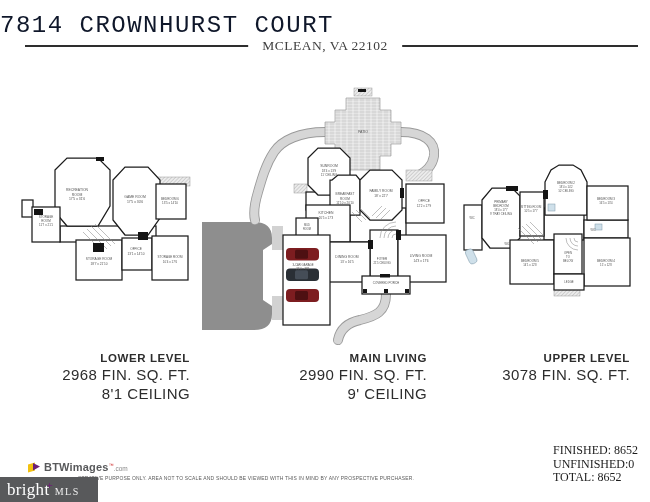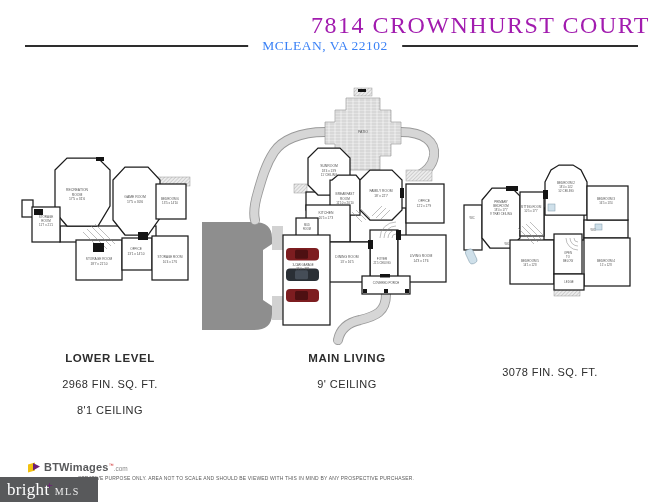--- a/index.html
+++ b/index.html
@@ -1,49 +1,49 @@
 <!DOCTYPE html>
 <html style="--wall: #1c1c1c; --patio_gray: #d8d8d8; --driveway: #8e8e8e; --walk: #d6d6d6; --walk_edge: #9a9a9a; --car_red: #7d1d20; --car_dark: #2a2f35; --mls_gray: #58595b; --brand_purple: #6d2077; --brand_yellow: #f2c10f; --tm_red: #cc2222;"><head>
 <meta charset="utf-8">
 <style>
   html,body{margin:0;padding:0}
   body{width:650px;height:502px;background:#fff;position:relative;overflow:hidden;
        font-family:"Liberation Sans",sans-serif}
   .page{position:absolute;inset:0}
 
   
-  .title{position:absolute;top:12px;left:0;width:100%;text-align:right;
-         font-family:Liberation Serif, serif;font-size:24px;letter-spacing:1.5px;color:#a21caf}
+  .title{position:absolute;top:12px;left:0;width:100%;text-align:left;
+         font-family:Liberation Mono, monospace;font-size:24px;letter-spacing:1.5px;color:#0f172a}
   .rule{position:absolute;top:45px;left:25px;right:12px;height:2px;background:#2e2e2e}
   .subtitle{position:absolute;top:38px;left:50%;transform:translateX(-50%);background:#fff;
             padding:0 14px;font-family:"Liberation Serif",serif;font-size:13.5px;
-            letter-spacing:.5px;color:#3b82f6;z-index:2;white-space:nowrap}
+            letter-spacing:.5px;color:#404040;z-index:2;white-space:nowrap}
 
   svg.plan{position:absolute}
   svg text{font-family:"Liberation Sans",sans-serif;fill:#525252;text-anchor:middle}
   .t26{font-size:2.6px}.t28{font-size:2.8px}.t30{font-size:3px}
   .t32{font-size:3.2px}.t34{font-size:3.4px}.t36{font-size:3.6px}
   .walls rect,.walls path,.walls polygon{fill:#fff;stroke:var(--wall,#1c1c1c);
       stroke-width:1.25;stroke-linejoin:miter}
   .blk{fill:#141414;stroke:none}
   .stair{fill:none;stroke:#8a8a8a;stroke-width:.55}
   .hatch{stroke:#9a9a9a;stroke-width:.5}
   .patio{fill:url(#brickM);stroke:#8d8d8d;stroke-width:.6}
   .drive{fill:var(--driveway,#8e8e8e);stroke:none}
   .apron{fill:#d2d2d2;stroke:none}
   .walkc{fill:none;stroke:var(--walk_edge,#9a9a9a);stroke-width:10;stroke-linecap:round}
   .walkf{fill:none;stroke:var(--walk,#d6d6d6);stroke-width:8.2;stroke-linecap:round}
   .car-red{fill:var(--car_red,#7d1d20)}
   .car-dark{fill:var(--car_dark,#2a2f35)}
   .bath{fill:#cfe0ea;stroke:#7d98a8;stroke-width:.5}
 
   
-  .caption{position:absolute;width:160px;text-align:center;color:#2d2d2d}
+  .caption{position:absolute;width:160px;text-align:right;color:#2d2d2d}
   .cap-title{font-size:11.5px;font-weight:bold;letter-spacing:.6px}
-  .cap-line{font-size:11px;margin-top:14px;letter-spacing:.4px}
+  .cap-line{font-size:15px;margin-top:2px;letter-spacing:.4px}
 
   
   .totals{position:absolute;left:553px;top:444px;font-family:"Liberation Serif",serif;
           font-size:12px;line-height:13.5px;color:#1c1c1c;white-space:nowrap}
   .disclaimer{position:absolute;left:78px;top:476px;font-size:8px;color:#5a5a5a;
               transform:scale(.62);transform-origin:left top;white-space:nowrap;letter-spacing:.3px}
   .btw{position:absolute;left:27px;top:461px;display:flex;align-items:baseline}
   .btw svg{width:14px;height:11px;align-self:center;margin-right:3px}
   .btw-name{font-size:11px;font-weight:bold;color:#58595b;letter-spacing:.2px}
   .btw-tm{font-size:5px;color:#c22;position:relative;top:-4px}
@@ -263,26 +263,33 @@
     </g>
   </svg>
 
   <div class="caption" style="left:30px;top:352px">
     <div class="cap-title">LOWER LEVEL</div>
     <div class="cap-line">2968 FIN. SQ. FT.</div>
     <div class="cap-line">8'1 CEILING</div>
   </div>
   <div class="caption" style="left:267px;top:352px">
     <div class="cap-title">MAIN LIVING</div>
+    <div class="cap-line">2990 FIN. SQ. FT.</div>
     <div class="cap-line">9' CEILING</div>
   </div>
   <div class="caption" style="left:470px;top:352px">
+    <div class="cap-title">UPPER LEVEL</div>
     <div class="cap-line">3078 FIN. SQ. FT.</div>
   </div>
 
+  <div class="totals">
+    <div>FINISHED: 8652</div>
+    <div>UNFINISHED:0</div>
+    <div>TOTAL: 8652</div>
+  </div>
 
   <div class="disclaimer">STRATIVE PURPOSE ONLY. AREA NOT TO SCALE AND SHOULD BE VIEWED WITH THIS IN MIND BY ANY PROSPECTIVE PURCHASER.</div>
 
   <div class="btw">
     <svg viewBox="0 0 14 11">
       <path d="M1,2.5 L8,0.5 L8,8.5 L1,10.5 Z" fill="var(--brand_yellow,#f2c10f)"></path>
       <path d="M6,1 L13,4.5 L6,8.5 Z" fill="var(--brand_purple,#6d2077)"></path>
     </svg>
     <span class="btw-name">BTWimages</span>
       <span class="btw-tm">™</span>

